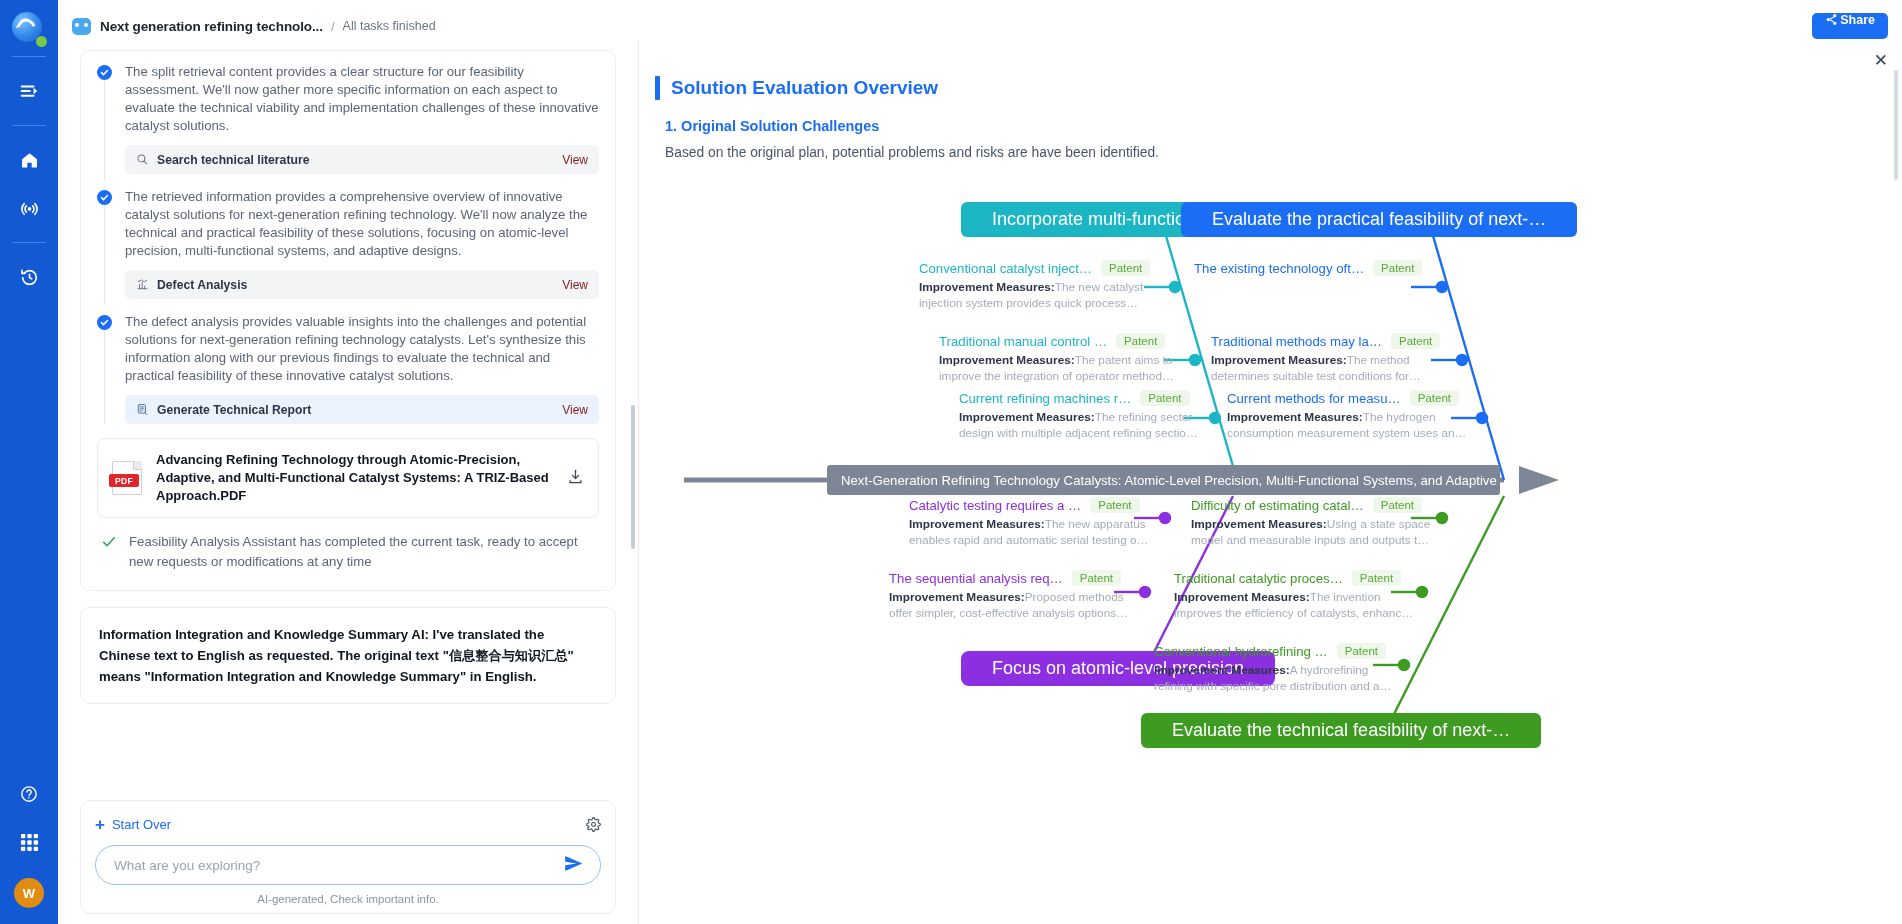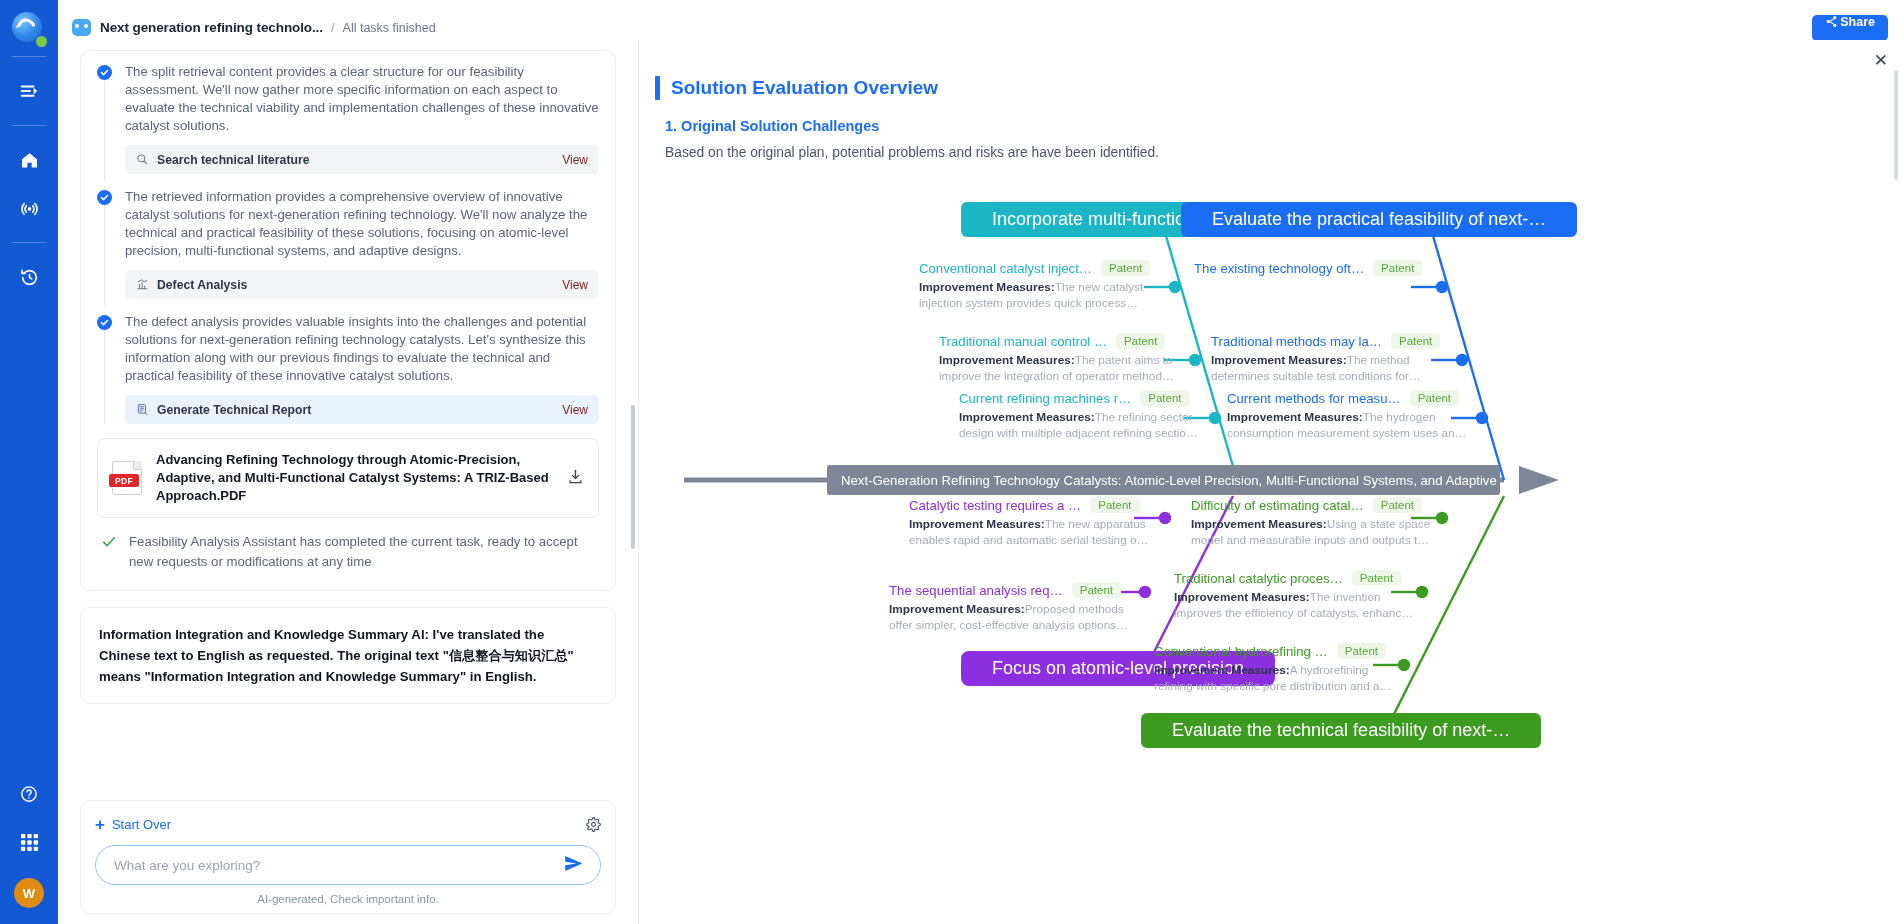--- a/index.html
+++ b/index.html
@@ -43,21 +43,21 @@
   #rail .avatar {
     width: 30px; height: 30px; border-radius: 50%; background: #e08c12;
     color: #fff; font-size: 13px; font-weight: bold;
     display: flex; align-items: center; justify-content: center;
     margin-bottom: 16px; cursor: pointer;
   }
 
   
   #header {
     position: absolute; left: 58px; top: 0; width: 1844px; height: 56px;
-    background: #fff; border-bottom: 1px solid #84cc16;
+    background: #fff; border-bottom: 4px solid #84cc16;
     display: flex; align-items: center; padding: 0 14px;
   }
   .bot-icon {
     width: 19px; height: 17px; border-radius: 5px;
     background: #4aa8f0; position: relative; margin-right: 9px; flex: none;
   }
   .bot-icon::before {
     content:''; position:absolute; left:3px; top:5px; width:4px; height:4px;
     border-radius:50%; background:#fff;
   }
@@ -567,21 +567,21 @@
       <div class="lbody"><b>Improvement Measures:</b><span>The hydrogen consumption measurement system uses an…</span></div>
     </div>
 
     <div class="leaf" style="left:270px; top:327px;">
       <div class="lhead">
         <span class="ltitle" style="color:#8b2fe0;">Catalytic testing requires a …</span>
         <span class="badge">Patent</span>
       </div>
       <div class="lbody"><b>Improvement Measures:</b><span>The new apparatus enables rapid and automatic serial testing o…</span></div>
     </div>
-    <div class="leaf" style="left:250px; top:400px;margin-top:12px;">
+    <div class="leaf" style="left:250px; top:400px;">
       <div class="lhead">
         <span class="ltitle" style="color:#8b2fe0;">The sequential analysis req…</span>
         <span class="badge">Patent</span>
       </div>
       <div class="lbody"><b>Improvement Measures:</b><span>Proposed methods offer simpler, cost-effective analysis options…</span></div>
     </div>
 
     <div class="leaf" style="left:552px; top:327px;">
       <div class="lhead">
         <span class="ltitle" style="color:#3d9b22;">Difficulty of estimating catal…</span>

